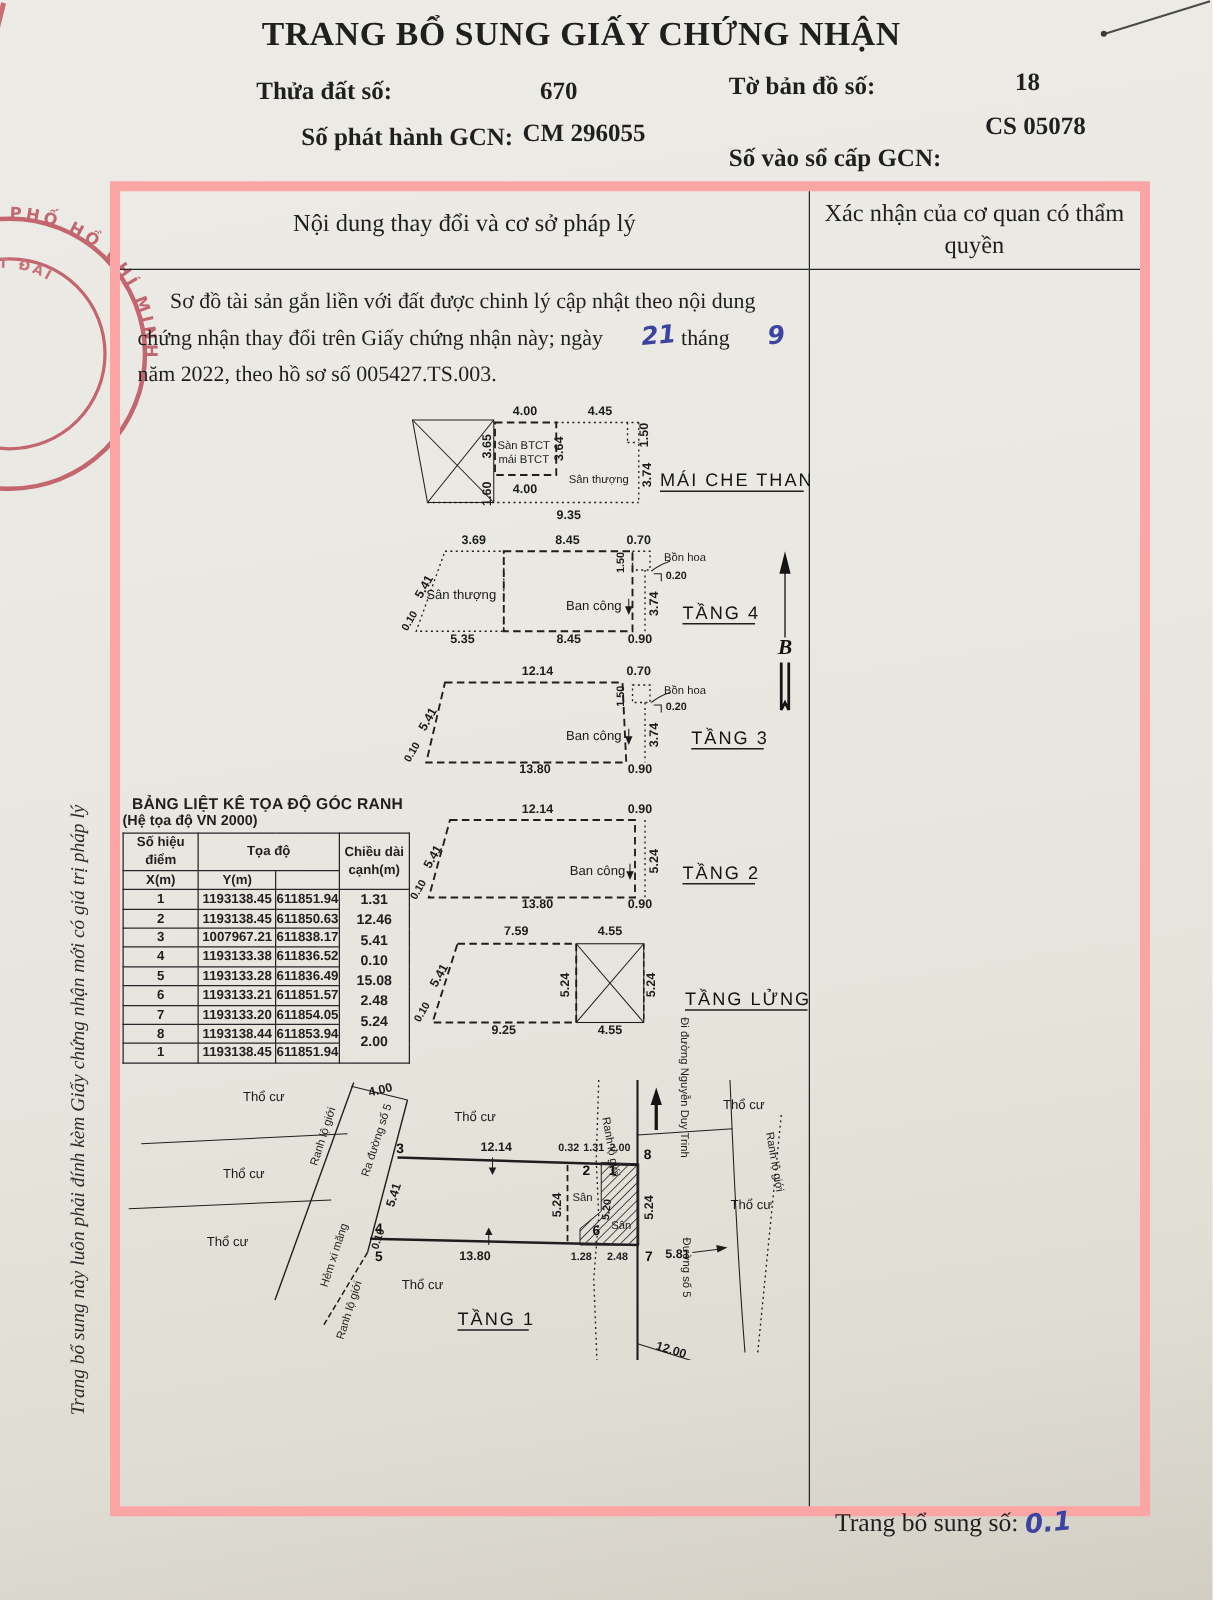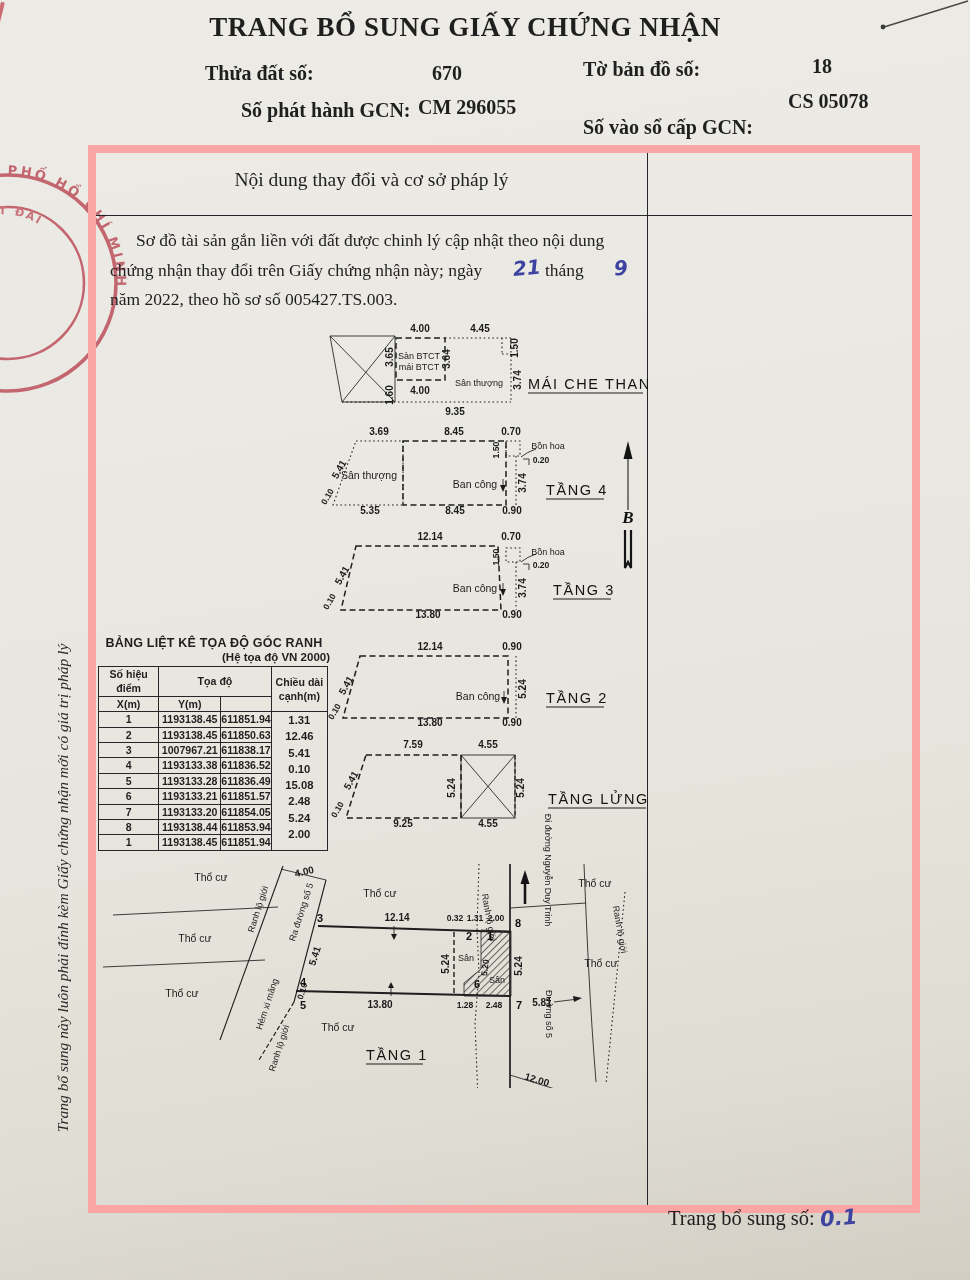--- a/index.html
+++ b/index.html
@@ -18,21 +18,21 @@
   .col-div{left:551px;top:0;bottom:0;border-left:1.7px solid #26262a;}
   .hdr-border{top:62px;left:0;width:551px;border-top:1.7px solid #26262a;}
   .hdr-border2{top:62px;left:551px;right:0;border-top:1.7px solid #26262a;}
   .lh{left:0;top:16px;width:551px;text-align:center;font-size:19.5px;}
   .rh{left:551px;top:6px;width:265px;text-align:center;font-size:19.5px;line-height:1.3;}
   .para{left:14px;top:74px;width:528px;font-size:17.5px;line-height:1.57;text-indent:26px;}
   .hand{font-family:"DejaVu Sans",sans-serif;font-style:italic;font-weight:bold;color:#3d43a0;font-size:20px;display:inline-block;transform:rotate(-5deg);}
   
   .coord-wrap{left:2px;top:483px;width:232px;font-family:"Liberation Sans",sans-serif;}
   .coord-title{font-size:12.5px;font-weight:bold;text-align:center;letter-spacing:.2px;}
-  .coord-sub{font-size:11.5px;font-weight:bold;text-align:right;margin-top:1px;}
+  .coord-sub{font-size:11.5px;font-weight:bold;text-align:left;margin-top:1px;}
   table.coord{border-collapse:collapse;margin-top:3px;width:230px;border:1.8px solid #26262a;}
   table.coord td{border:1px solid #26262a;font-size:10.6px;font-weight:bold;text-align:center;padding:0;line-height:14.4px;}
   table.coord td.hd{font-size:10.6px;}
   .edge-col{display:flex;flex-direction:column;justify-content:space-around;height:130px;font-size:11.3px;font-weight:bold;}
   
   .legend-row{left:9px;top:936px;width:540px;font-size:17.5px;}
   .hatch-box{display:inline-block;width:42px;height:19px;border:1.6px solid #222;vertical-align:-3px;margin-right:10px;
     background:repeating-linear-gradient(135deg,rgba(0,0,0,0) 0 3px,#3c3c3c 3px 4.6px);}
   .detail-note{left:6px;top:964px;width:542px;font-size:17.8px;line-height:1.5;}
   
@@ -92,20 +92,21 @@
 <div class="abs fld" style="left:583px;top:94px;margin-top:22px;">Số vào sổ cấp GCN:</div>
 <div class="abs fld" style="left:788px;top:90px;">CS 05078</div>
 
 <div class="abs side-note">Trang bổ sung này luôn phải đính kèm Giấy chứng nhận mới có giá trị pháp lý</div>
 
 <div class="abs page-table">
   <div class="abs col-div"></div>
   <div class="abs hdr-border"></div>
   <div class="abs hdr-border2"></div>
   <div class="abs lh">Nội dung thay đổi và cơ sở pháp lý</div>
+  <div class="abs rh">Xác nhận của cơ quan có thẩm quyền</div>
 
   <p class="abs para" style="margin:0;">
     <span>Sơ đồ tài sản gắn liền với đất được chinh lý cập nhật theo nội dung chứng nhận thay đổi trên Giấy chứng nhận này; ngày</span>
     <span class="hand">21</span>
     <span>tháng</span>
     <span class="hand">9</span>
     <span>năm 2022, theo hồ sơ số 005427.TS.003.</span>
   </p>
 
   <svg class="abs" style="left:2px;top:165px;" width="550" height="770" viewBox="0 0 550 770">

